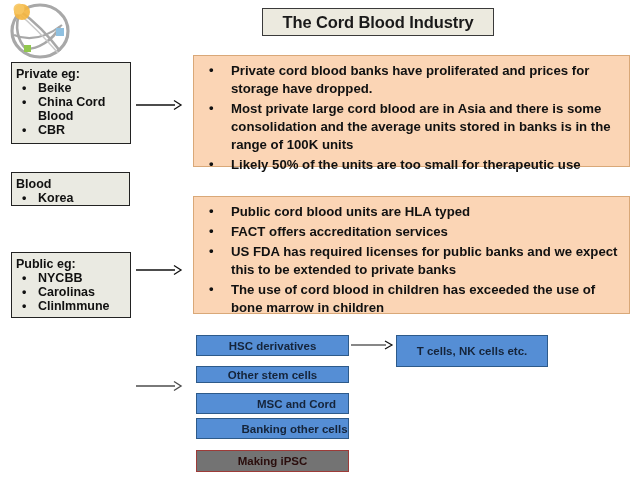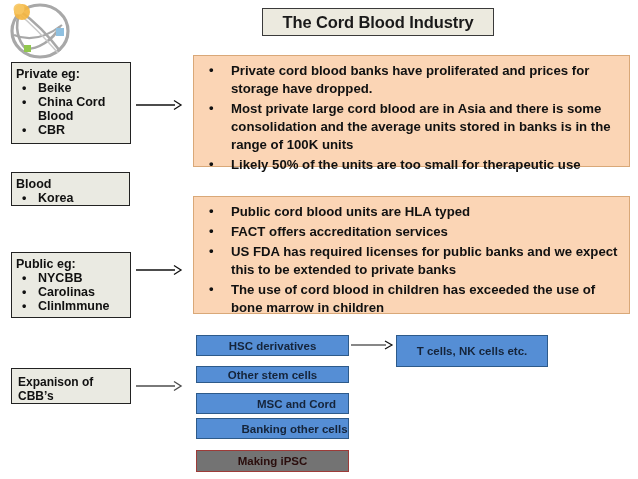--- a/index.html
+++ b/index.html
@@ -209,24 +209,20 @@
 
   <div class="beige-box" id="box-public">
     <span class="hdr">Public eg:</span>
     <ul>
       <li><span class="bul">•</span><span>NYCBB</span></li>
       <li><span class="bul">•</span><span>Carolinas</span></li>
       <li><span class="bul">•</span><span>ClinImmune</span></li>
     </ul>
   </div>
 
-  <div class="beige-box" id="box-expand">
-    <div class="plaintext">Expanison of</div>
-    <div class="plaintext">CBB’s</div>
-  </div>
 
   <div class="orange-box" id="box-orange-1">
     <ul>
       <li><span class="bul">•</span><span>Private cord blood banks have proliferated and prices for storage have dropped.</span></li>
       <li><span class="bul">•</span><span>Most private large cord blood are in Asia and there is some consolidation and the average units stored in banks is in the range of 100K units</span></li>
       <li><span class="bul">•</span><span>Likely 50% of the units are too small for therapeutic use</span></li>
     </ul>
   </div>
 
   <div class="orange-box" id="box-orange-2">

